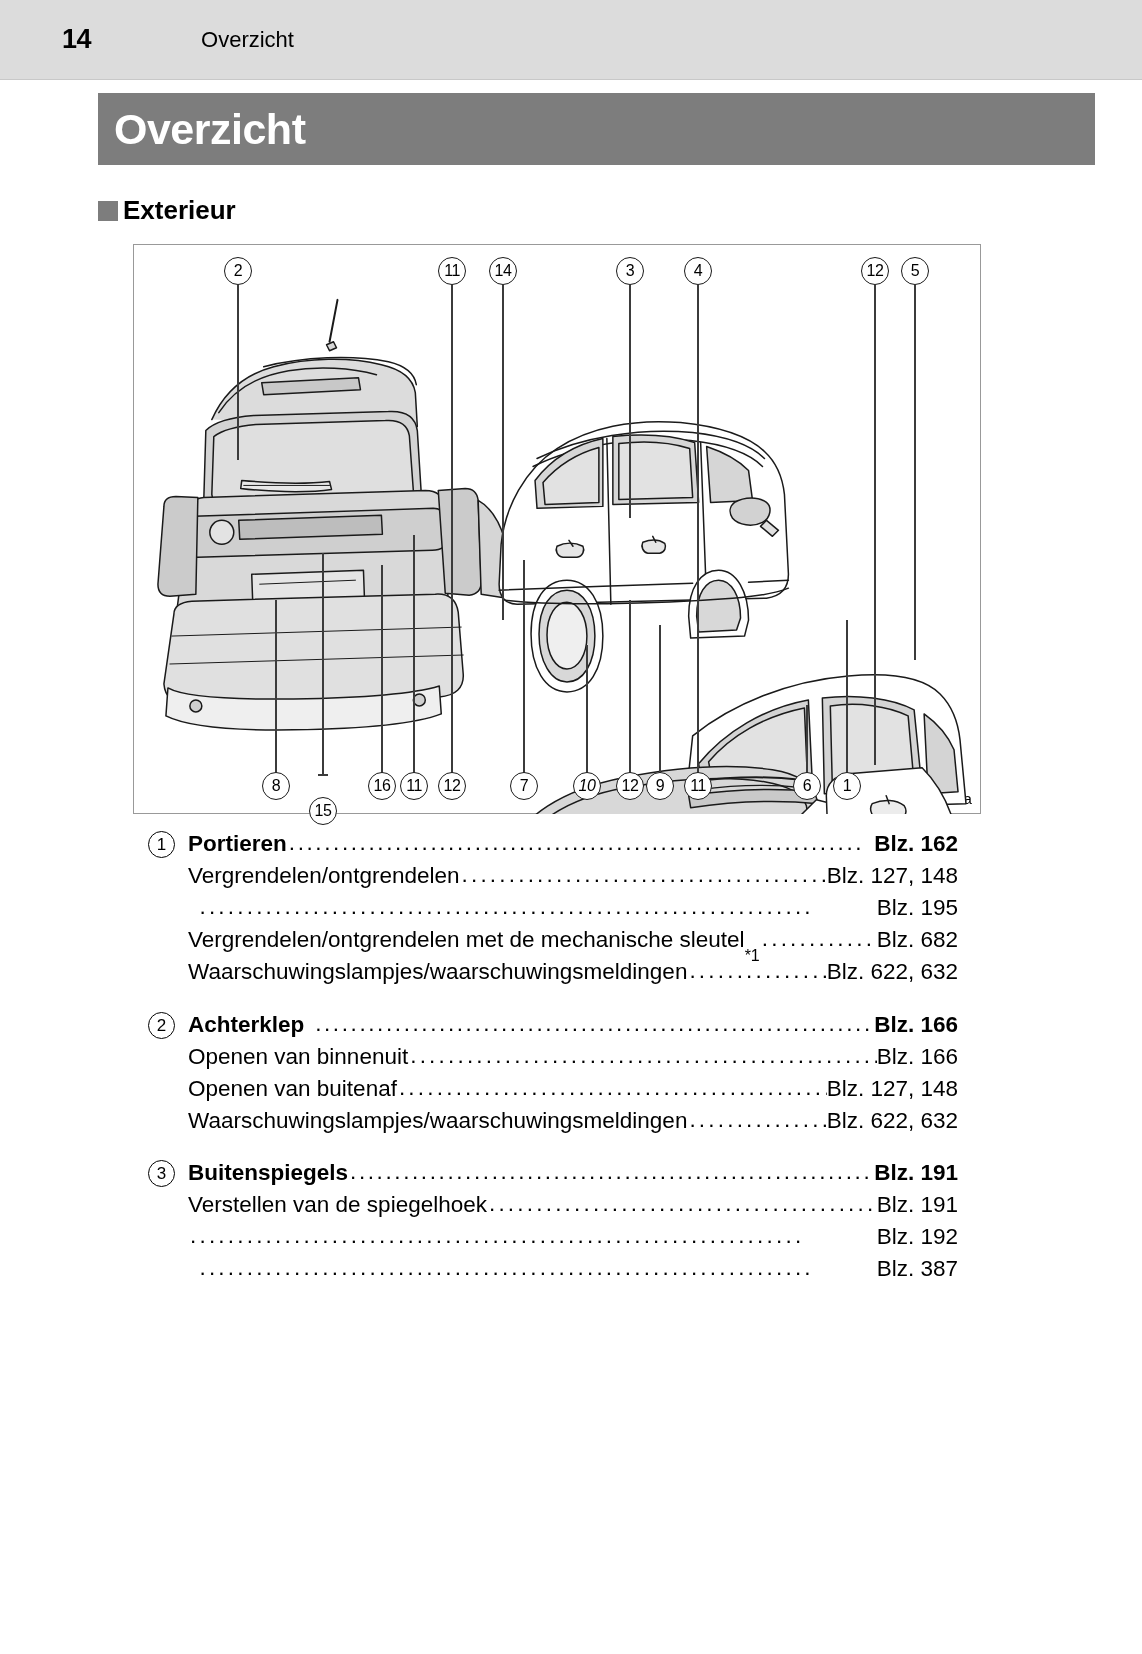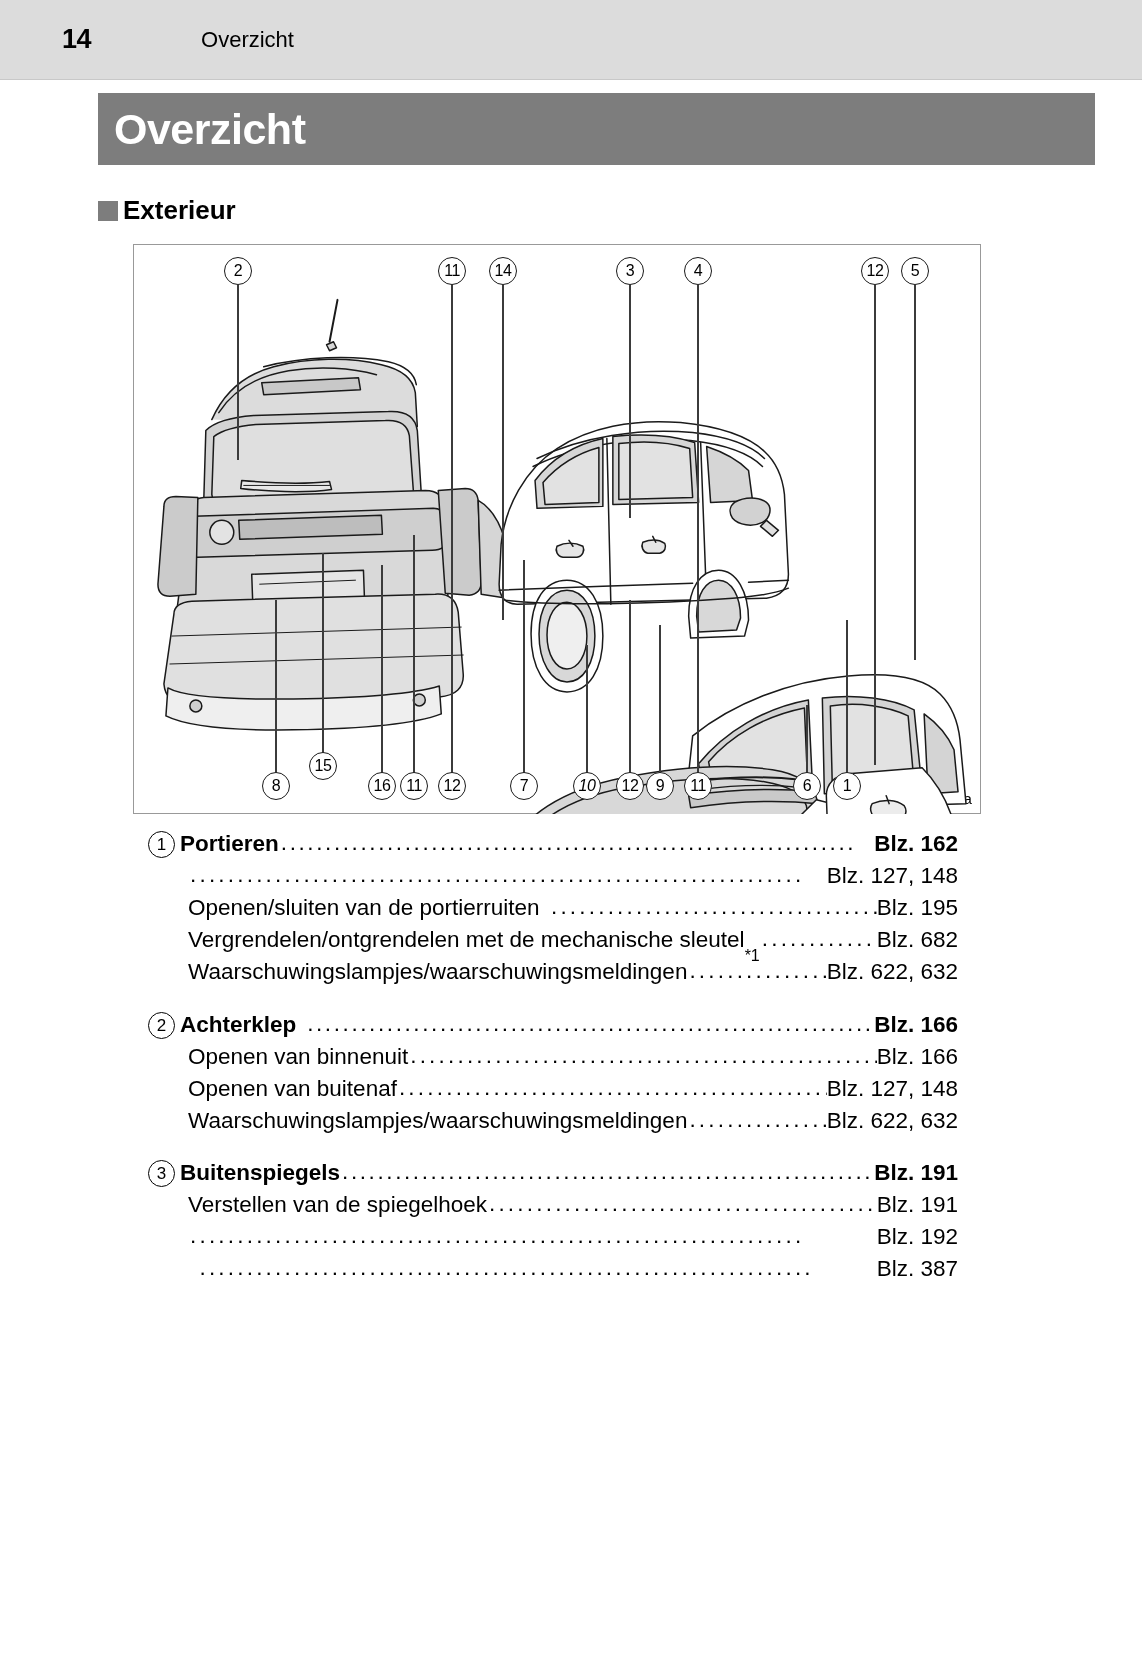--- a/index.html
+++ b/index.html
@@ -128,21 +128,21 @@
     line-height: 1;
   }
   .row {
     display: flex;
     align-items: flex-end;
     font-size: 22.5px;
     line-height: 1.42;
     margin-left: 40px;
     white-space: nowrap;
   }
-  .row.main { font-weight: bold; margin-left: 32px; }
+  .row.main { font-weight: bold; margin-left: 40px; }
   .row .txt { flex: 0 0 auto; }
   .row .dots {
     flex: 1 1 auto;
     overflow: hidden;
     white-space: nowrap;
     letter-spacing: 3.2px;
     padding: 0 2px;
     color: #000;
     font-weight: normal;
     transform: translateY(-1px);
@@ -362,21 +362,21 @@
   <div class="leader bottom" style="left:317px; top:300px; height:230px;"></div>
   <div class="leader bottom" style="left:389px; top:315px; height:215px;"></div>
   <div class="leader bottom" style="left:452px; top:400px; height:130px;"></div>
   <div class="leader bottom" style="left:495px; top:355px; height:175px;"></div>
   <div class="leader bottom" style="left:525px; top:380px; height:150px;"></div>
   <div class="leader bottom" style="left:563px; top:430px; height:100px;"></div>
   <div class="leader bottom" style="left:672px; top:460px; height:70px;"></div>
   <div class="leader bottom" style="left:712px; top:375px; height:155px;"></div>
 
   <div class="callout" style="left:128px; top:527px;">8</div>
-  <div class="callout" style="left:175px; top:507px;">15</div>
+  <div class="callout" style="left:175px; top:552px;">15</div>
   <div class="callout" style="left:234px; top:527px;">16</div>
   <div class="callout" style="left:266px; top:527px;">11</div>
   <div class="callout" style="left:304px; top:527px;">12</div>
   <div class="callout" style="left:376px; top:527px;">7</div>
   <div class="callout" style="left:439px; top:527px;font-style:italic;">10</div>
   <div class="callout" style="left:482px; top:527px;">12</div>
   <div class="callout" style="left:512px; top:527px;">9</div>
   <div class="callout" style="left:550px; top:527px;">11</div>
   <div class="callout" style="left:659px; top:527px;">6</div>
   <div class="callout" style="left:699px; top:527px;">1</div>
@@ -388,25 +388,25 @@
 
   <div class="item">
     <div class="item-num">1</div>
     <div class="itemwrap">
       <div class="row main">
         <span class="txt">Portieren</span>
         <span class="dots">.................................................................</span>
         <span class="pg">Blz. 162</span>
       </div>
       <div class="row">
+        <span class="txt">Vergrendelen/ontgrendelen</span>
         <span class="dots">.................................................................</span>
         <span class="pg">Blz. 127, 148</span>
       </div>
       <div class="row">
-        <span class="txt">Openen/sluiten van de portierruiten</span>
         <span class="dots">&nbsp;.................................................................</span>
         <span class="pg">Blz. 195</span>
       </div>
       <div class="row">
         <span class="txt">Vergrendelen/ontgrendelen met de mechanische sleutel</span>
         <span class="sup">*1</span>
         <span class="dots">.................................................................</span>
         <span class="pg">Blz. 682</span>
       </div>
       <div class="row">

